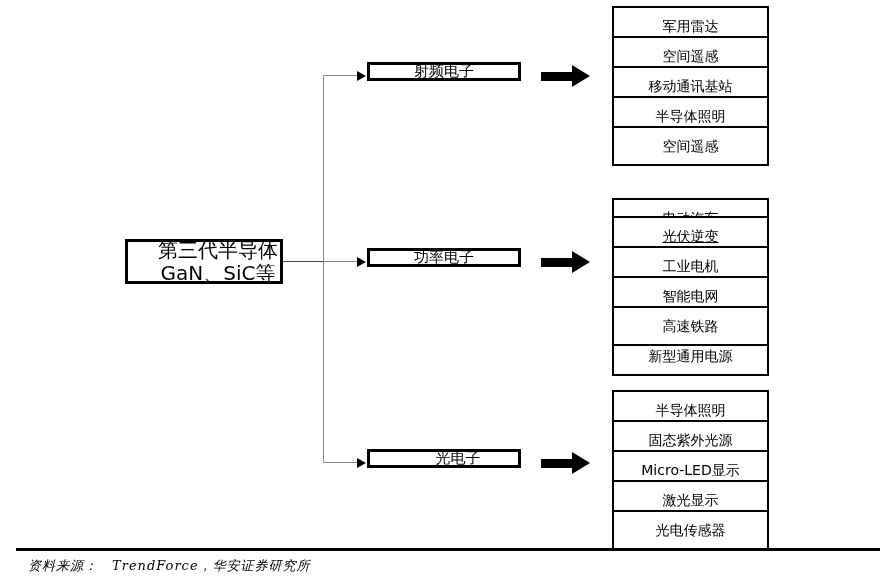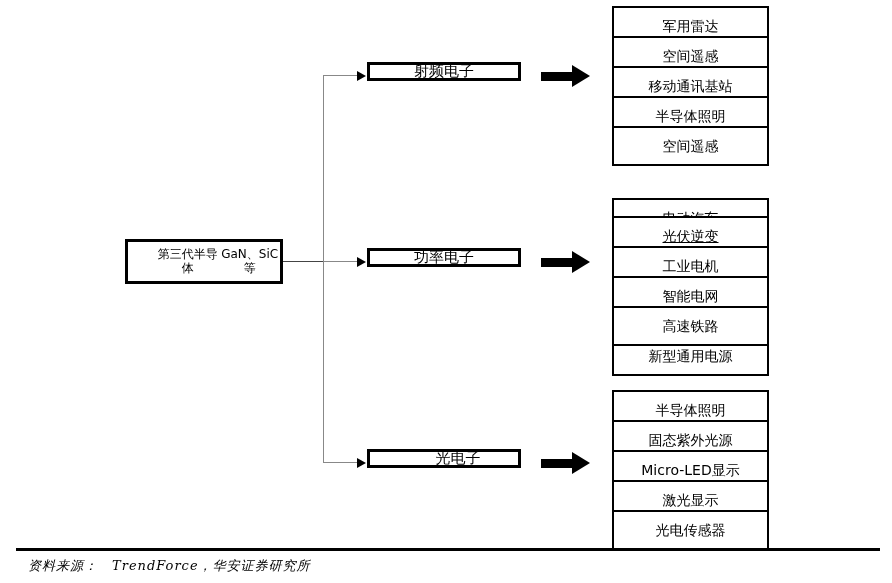--- a/index.html
+++ b/index.html
@@ -18,22 +18,22 @@
     border:2px solid #000;
     display:flex;
     align-items:center;
     justify-content:center;
     text-align:center;
     line-height:1.15;
   }
   .root-node{
     left:125px;top:239px;width:158px;height:45px;
     border-width:3px;
-    flex-direction:row;
-    font-size:12px;
+    flex-direction:column;
+    font-size:20px;
     padding-left:28px;
   }
   .cat-node{
     left:367px;width:154px;height:19px;
     border-width:3px;
     font-size:15px;
   }
   .app-node{
     left:612px;width:157px;height:40px;
     border-width:2px;

